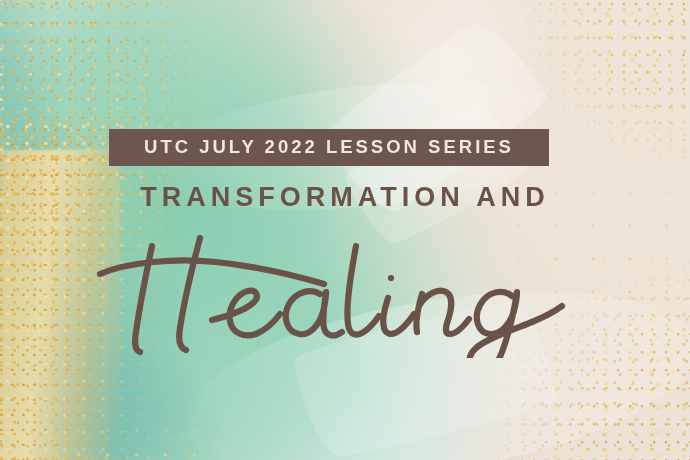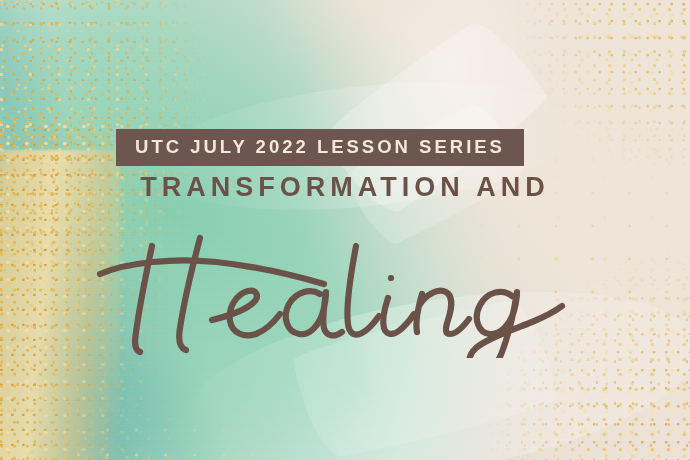--- a/index.html
+++ b/index.html
@@ -131,35 +131,35 @@
     background-image:
       repeating-linear-gradient(0deg, rgba(255,255,255,.035) 0 1px, rgba(0,0,0,.012) 1px 2px),
       repeating-linear-gradient(90deg, rgba(255,255,255,.03) 0 1px, rgba(0,0,0,.01) 1px 2px);
     mix-blend-mode:overlay;opacity:.6;
   }
 
   
   .content{position:absolute;inset:0;}
 
   .eyebrow-bar{
-    position:absolute;left:116px;top:129px;width:408px;height:37px;
+    position:absolute;left:109px;top:129px;width:440px;height:37px;
     background:#6d5550;
     display:flex;align-items:center;justify-content:center;
   }
   .eyebrow-text{
     color:#f1e8d8;
     font-family:"Liberation Sans",sans-serif;
     font-size:18.5px;font-weight:700;
     letter-spacing:3.0px;
     white-space:nowrap;
     line-height:1;
   }
 
   .headline{
-    position:absolute;left:0;right:0;top:170px;
+    position:absolute;left:0;right:0;top:180px;
     text-align:center;
     color:#6b5248;
     font-family:"Liberation Sans",sans-serif;
     font-size:27px;font-weight:700;
     letter-spacing:5.0px;
     line-height:34px;
   }
   .headline div{white-space:nowrap;}
 
   .script{

